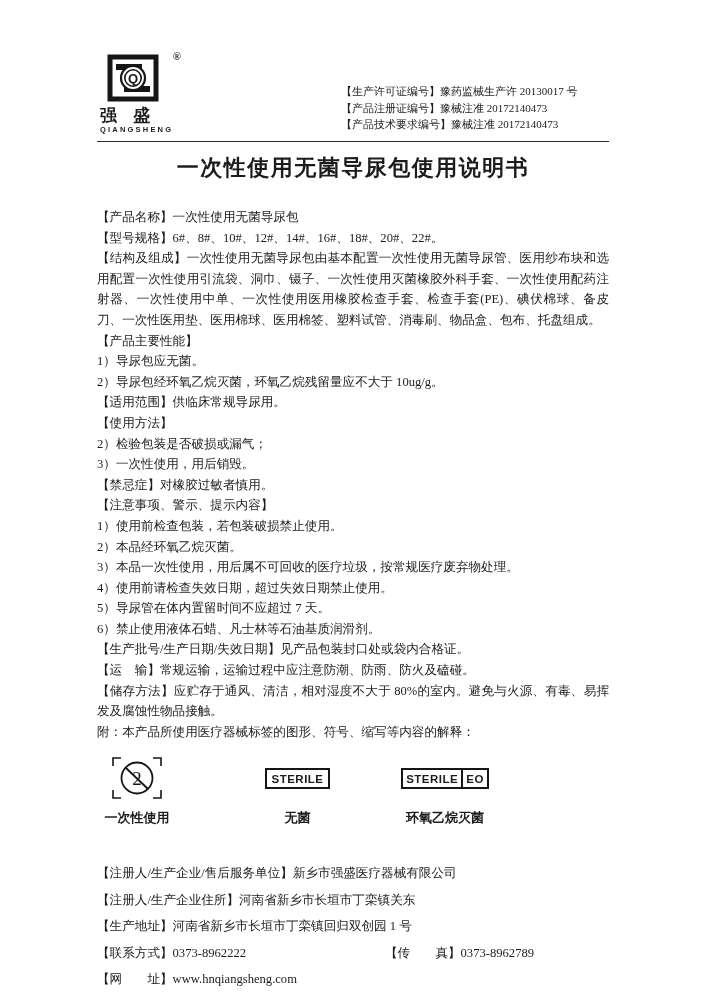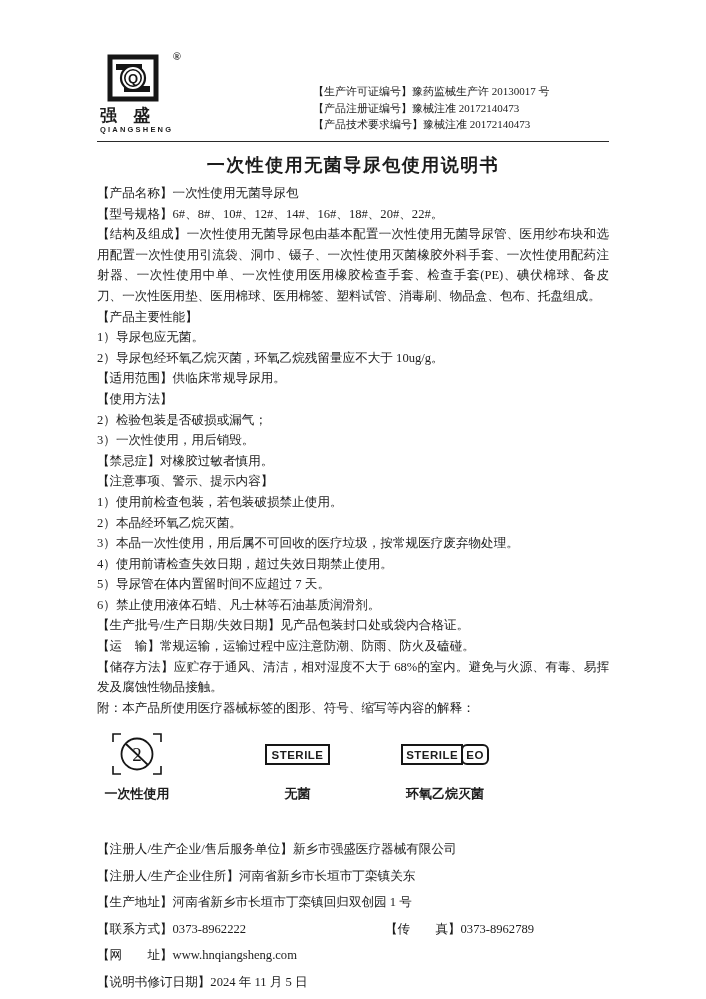--- a/index.html
+++ b/index.html
@@ -8,44 +8,44 @@
     box-sizing:border-box;padding:54px 97px 0 97px;
     font-family:"Liberation Serif","DejaVu Serif",serif;color:#1c1c1c;
   }
   
   .header{position:relative;height:86px;}
   .logo{position:absolute;left:3px;top:0;width:100px;text-align:left;}
   .logo-mark-row{position:relative;width:66px;margin-left:7px;}
   .logo-reg{position:absolute;right:-8px;top:-4px;font-size:11px;font-weight:bold;}
   .logo-cn{font-size:17px;font-weight:bold;letter-spacing:6px;line-height:18px;margin-top:1px;white-space:nowrap;}
   .logo-en{font-size:7.5px;font-weight:bold;letter-spacing:2.2px;line-height:9px;font-family:"Liberation Sans","DejaVu Sans",sans-serif;}
-  .regs{position:absolute;left:216px;top:29px;font-size:11px;line-height:16.5px;white-space:nowrap;}
+  .regs{position:absolute;left:244px;top:29px;font-size:11px;line-height:16.5px;white-space:nowrap;}
   .header-rule{border:none;border-top:1.6px solid #2a2a2a;margin:1px 0 0 0;}
   
-  .doc-title{text-align:center;font-size:18px;font-weight:bold;letter-spacing:1.5px;margin:11px 0 6px 0;}
+  .doc-title{text-align:center;font-size:22px;font-weight:bold;letter-spacing:1.5px;margin:11px 0 24px 0;}
   
   .body-lines p{margin:0;font-size:12.6px;line-height:20.6px;text-align:justify;}
   
   .symbols{position:relative;height:84px;margin-top:13px;}
   .symbol{position:absolute;top:0;text-align:center;}
   .symbol .sym-label{font-weight:bold;font-size:13px;margin-top:8px;white-space:nowrap;}
   .sym-1{left:0;width:80px;}
   .sym-2{left:158px;width:85px;}
   .sym-3{left:298px;width:100px;}
   .sym-icon-wrap{height:46px;display:flex;align-items:center;justify-content:center;text-align:center;}
   .sterile-box{
     display:inline-block;border:2px solid #161616;padding:3px 4px 2px 4px;
     font-family:"Liberation Sans","DejaVu Sans",sans-serif;font-weight:bold;font-size:11.5px;letter-spacing:0.5px;
   }
   .sterile-eo-box{display:inline-flex;}
   .sterile-eo-box .cell{
     border:2px solid #161616;padding:3px 3px 2px 3px;
     font-family:"Liberation Sans","DejaVu Sans",sans-serif;font-weight:bold;font-size:11.5px;letter-spacing:0.5px;
   }
-  .sterile-eo-box .cell+.cell{margin-left:-2px;border-radius:6px;}
+  .sterile-eo-box .cell+.cell{margin-left:-2px;}
   
   .footer{margin-top:26px;}
   .footer-row{display:grid;grid-template-columns:288px 1fr;font-size:12.6px;line-height:16px;margin-bottom:10.5px;white-space:nowrap;}
 </style>
 </head>
 <body>
 
 <div class="page">
 
   <div class="header">
@@ -91,21 +91,21 @@
       <p>【禁忌症】对橡胶过敏者慎用。</p>
       <p>【注意事项、警示、提示内容】</p>
       <p>1）使用前检查包装，若包装破损禁止使用。</p>
       <p>2）本品经环氧乙烷灭菌。</p>
       <p>3）本品一次性使用，用后属不可回收的医疗垃圾，按常规医疗废弃物处理。</p>
       <p>4）使用前请检查失效日期，超过失效日期禁止使用。</p>
       <p>5）导尿管在体内置留时间不应超过 7 天。</p>
       <p>6）禁止使用液体石蜡、凡士林等石油基质润滑剂。</p>
       <p>【生产批号/生产日期/失效日期】见产品包装封口处或袋内合格证。</p>
       <p>【运　输】常规运输，运输过程中应注意防潮、防雨、防火及磕碰。</p>
-      <p>【储存方法】应贮存于通风、清洁，相对湿度不大于 68%的室内。避免与火源、有毒、易挥发及腐蚀性物品接触。</p>
+      <p>【储存方法】应贮存于通风、清洁，相对湿度不大于 80%的室内。避免与火源、有毒、易挥发及腐蚀性物品接触。</p>
       <p>附：本产品所使用医疗器械标签的图形、符号、缩写等内容的解释：</p>
     </div>
 
   <div class="symbols">
 
     <div class="symbol sym-1">
       <div class="sym-icon-wrap">
         <svg width="54" height="46" viewBox="0 0 54 46">
           <path d="M3,11 V3 H11" fill="none" stroke="#161616" stroke-width="1.6"></path>
           <path d="M43,3 H51 V11" fill="none" stroke="#161616" stroke-width="1.6"></path>

